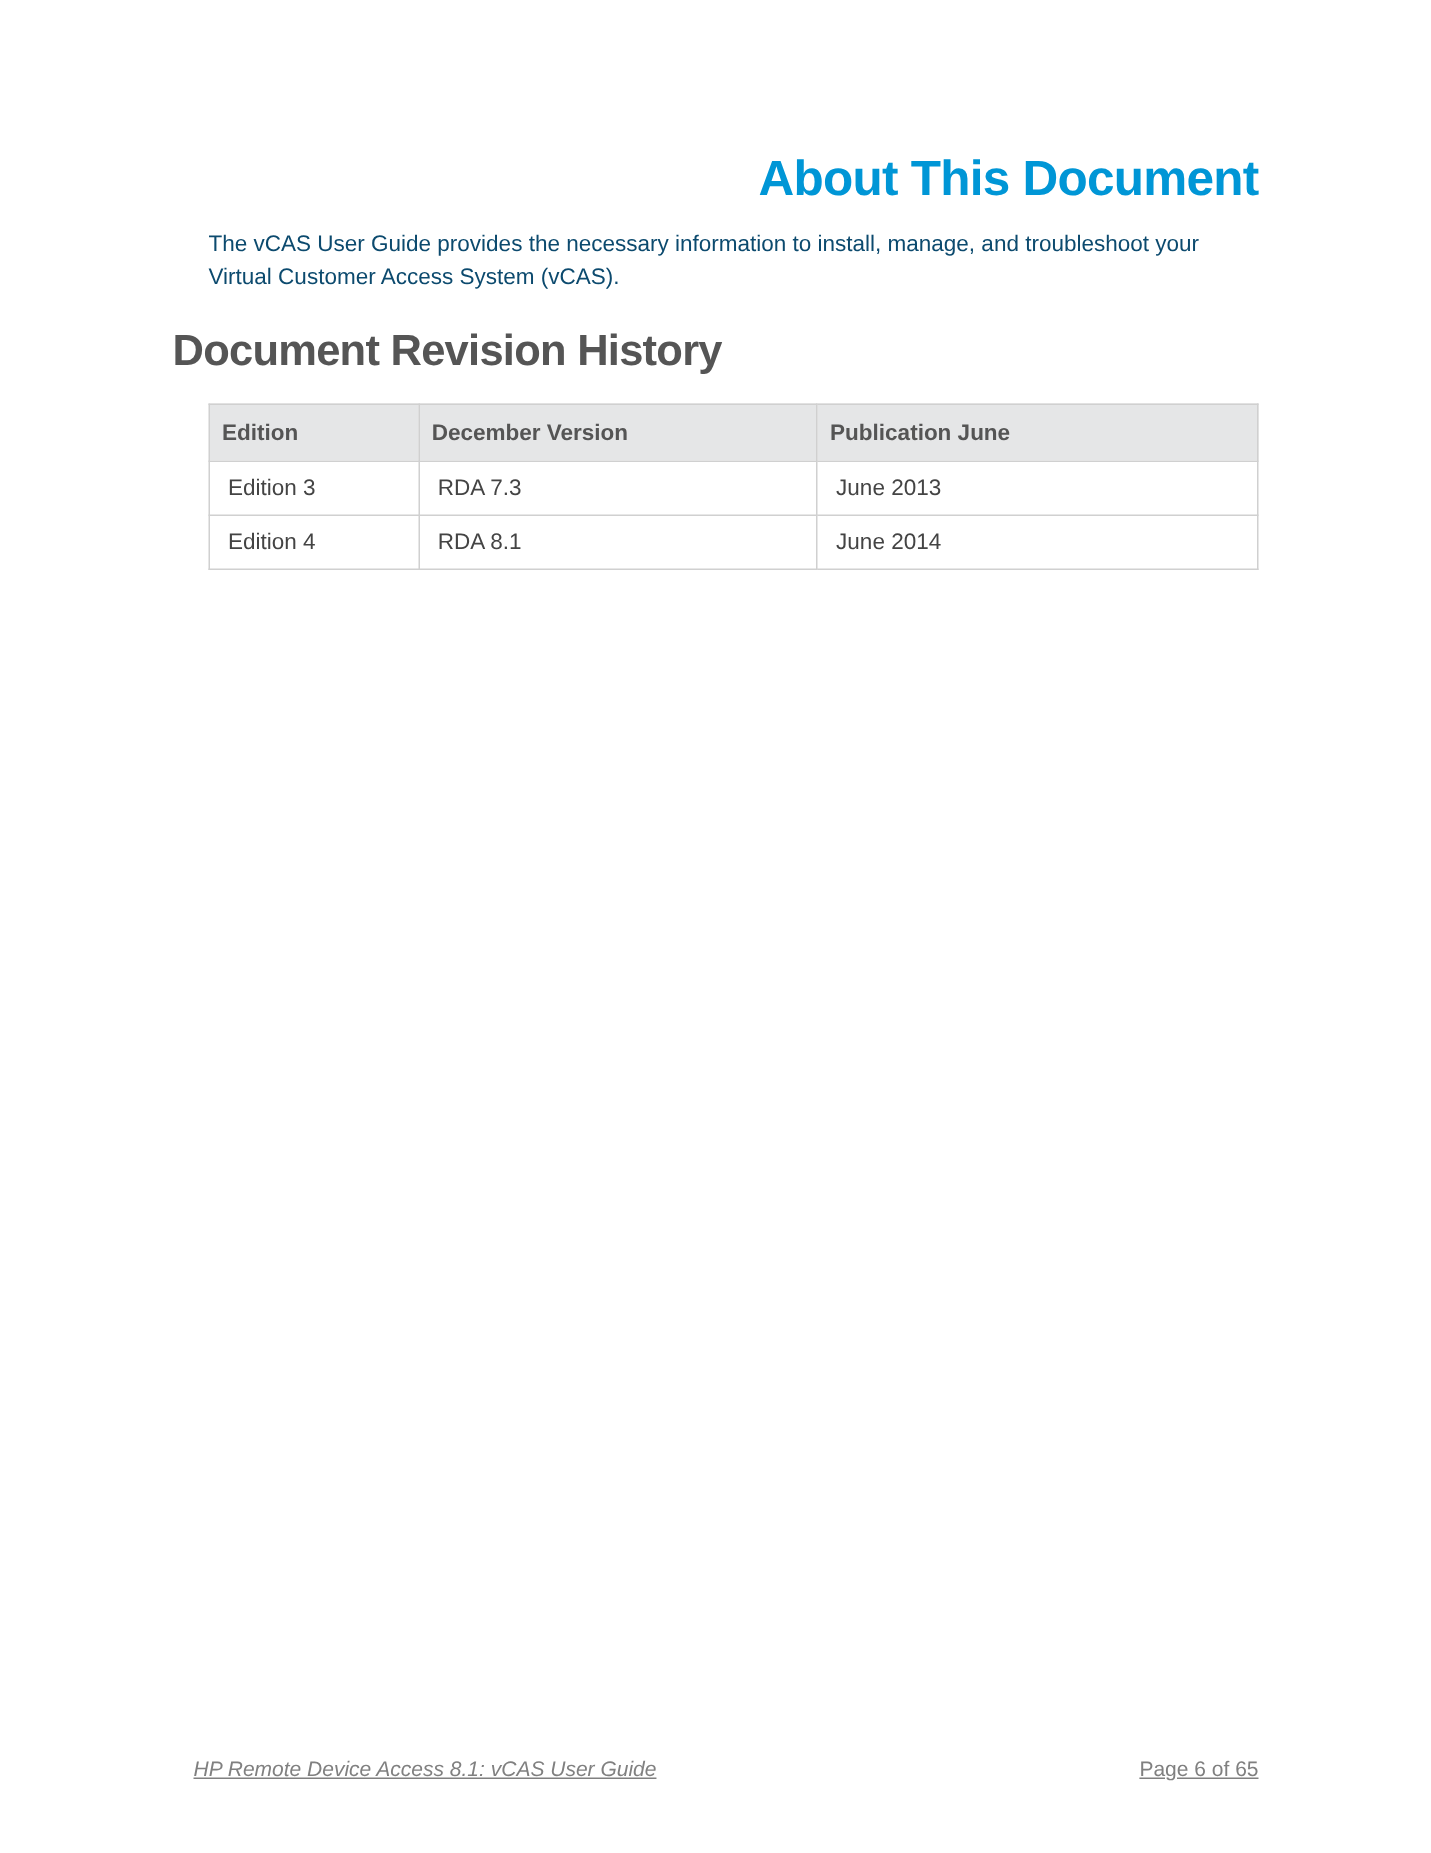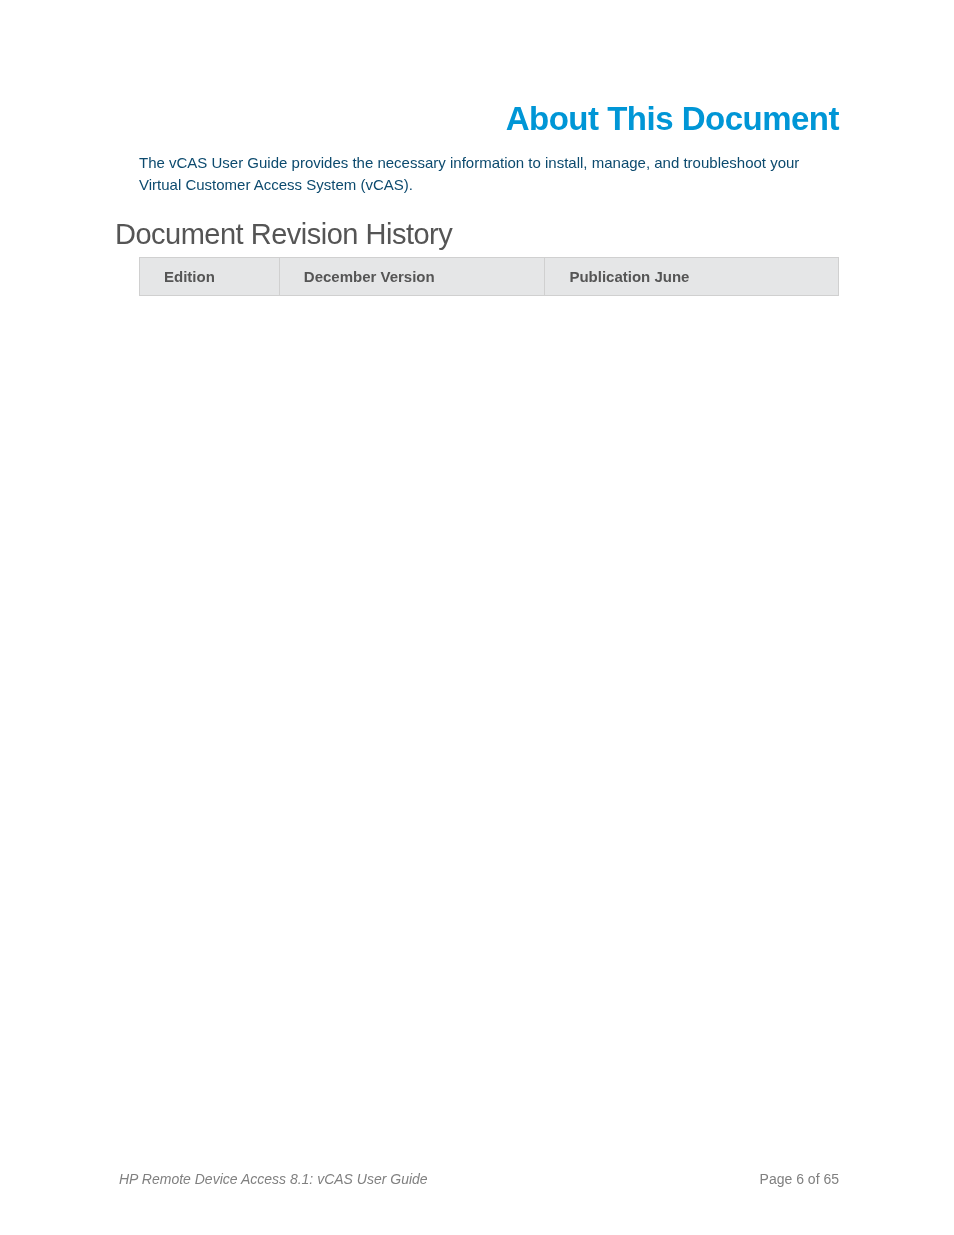--- a/index.html
+++ b/index.html
@@ -26,56 +26,57 @@
     .intro-text {
       color: #0c4a6e;
       font-size: 15px;
       line-height: 1.45;
       margin-left: 24px;
       margin-bottom: 22px;
     }
     .heading-2 {
       color: #555555;
       font-size: 29px;
-      font-weight: 400;
-      margin-bottom: 6px;
+      font-weight: 700;
+      margin-bottom: 18px;
       letter-spacing: -0.5px;
     }
     .revision-table {
       width: calc(100% - 24px);
       margin-left: 24px;
       border-collapse: collapse;
       font-size: 15px;
     }
     .revision-table th {
       background-color: #e5e6e7;
       color: #555555;
       font-weight: 700;
       text-align: left;
-      padding: 10px 24px;
+      padding: 10px 8px;
       border: 1px solid #d0d0d0;
     }
     .revision-table td {
       color: #444444;
       padding: 9px 12px;
       border: 1px solid #d0d0d0;
       background: #ffffff;
     }
     .col-edition { width: 20%; }
     .col-version { width: 38%; }
     .col-date { width: 42%; }
     .footer {
       position: absolute;
       bottom: 48px;
-      left: 119px;
+      left: 129px;
       right: 115px;
       display: flex;
       justify-content: space-between;
       color: #808080;
       font-size: 14px;
+      text-decoration: underline;
     }
     .footer-title {
       font-style: italic;
     }
   </style>
 </head>
 <body>
 
 <h1 class="heading-1">About This Document</h1>
 
@@ -85,19 +86,29 @@
 
 <table class="revision-table">
   <thead>
     <tr>
       <th class="col-edition">Edition</th>
       <th class="col-version">December Version</th>
       <th class="col-date">Publication June</th>
     </tr>
   </thead>
   <tbody>
+    <tr>
+      <td>Edition 3</td>
+      <td>RDA 7.3</td>
+      <td>June 2013</td>
+    </tr>
+    <tr>
+      <td>Edition 4</td>
+      <td>RDA 8.1</td>
+      <td>June 2014</td>
+    </tr>
   </tbody>
 </table>
 
 <div class="footer">
   <span class="footer-title">HP Remote Device Access 8.1: vCAS User Guide</span>
   <span>Page 6 of 65</span>
 </div>
 
 </body></html>

